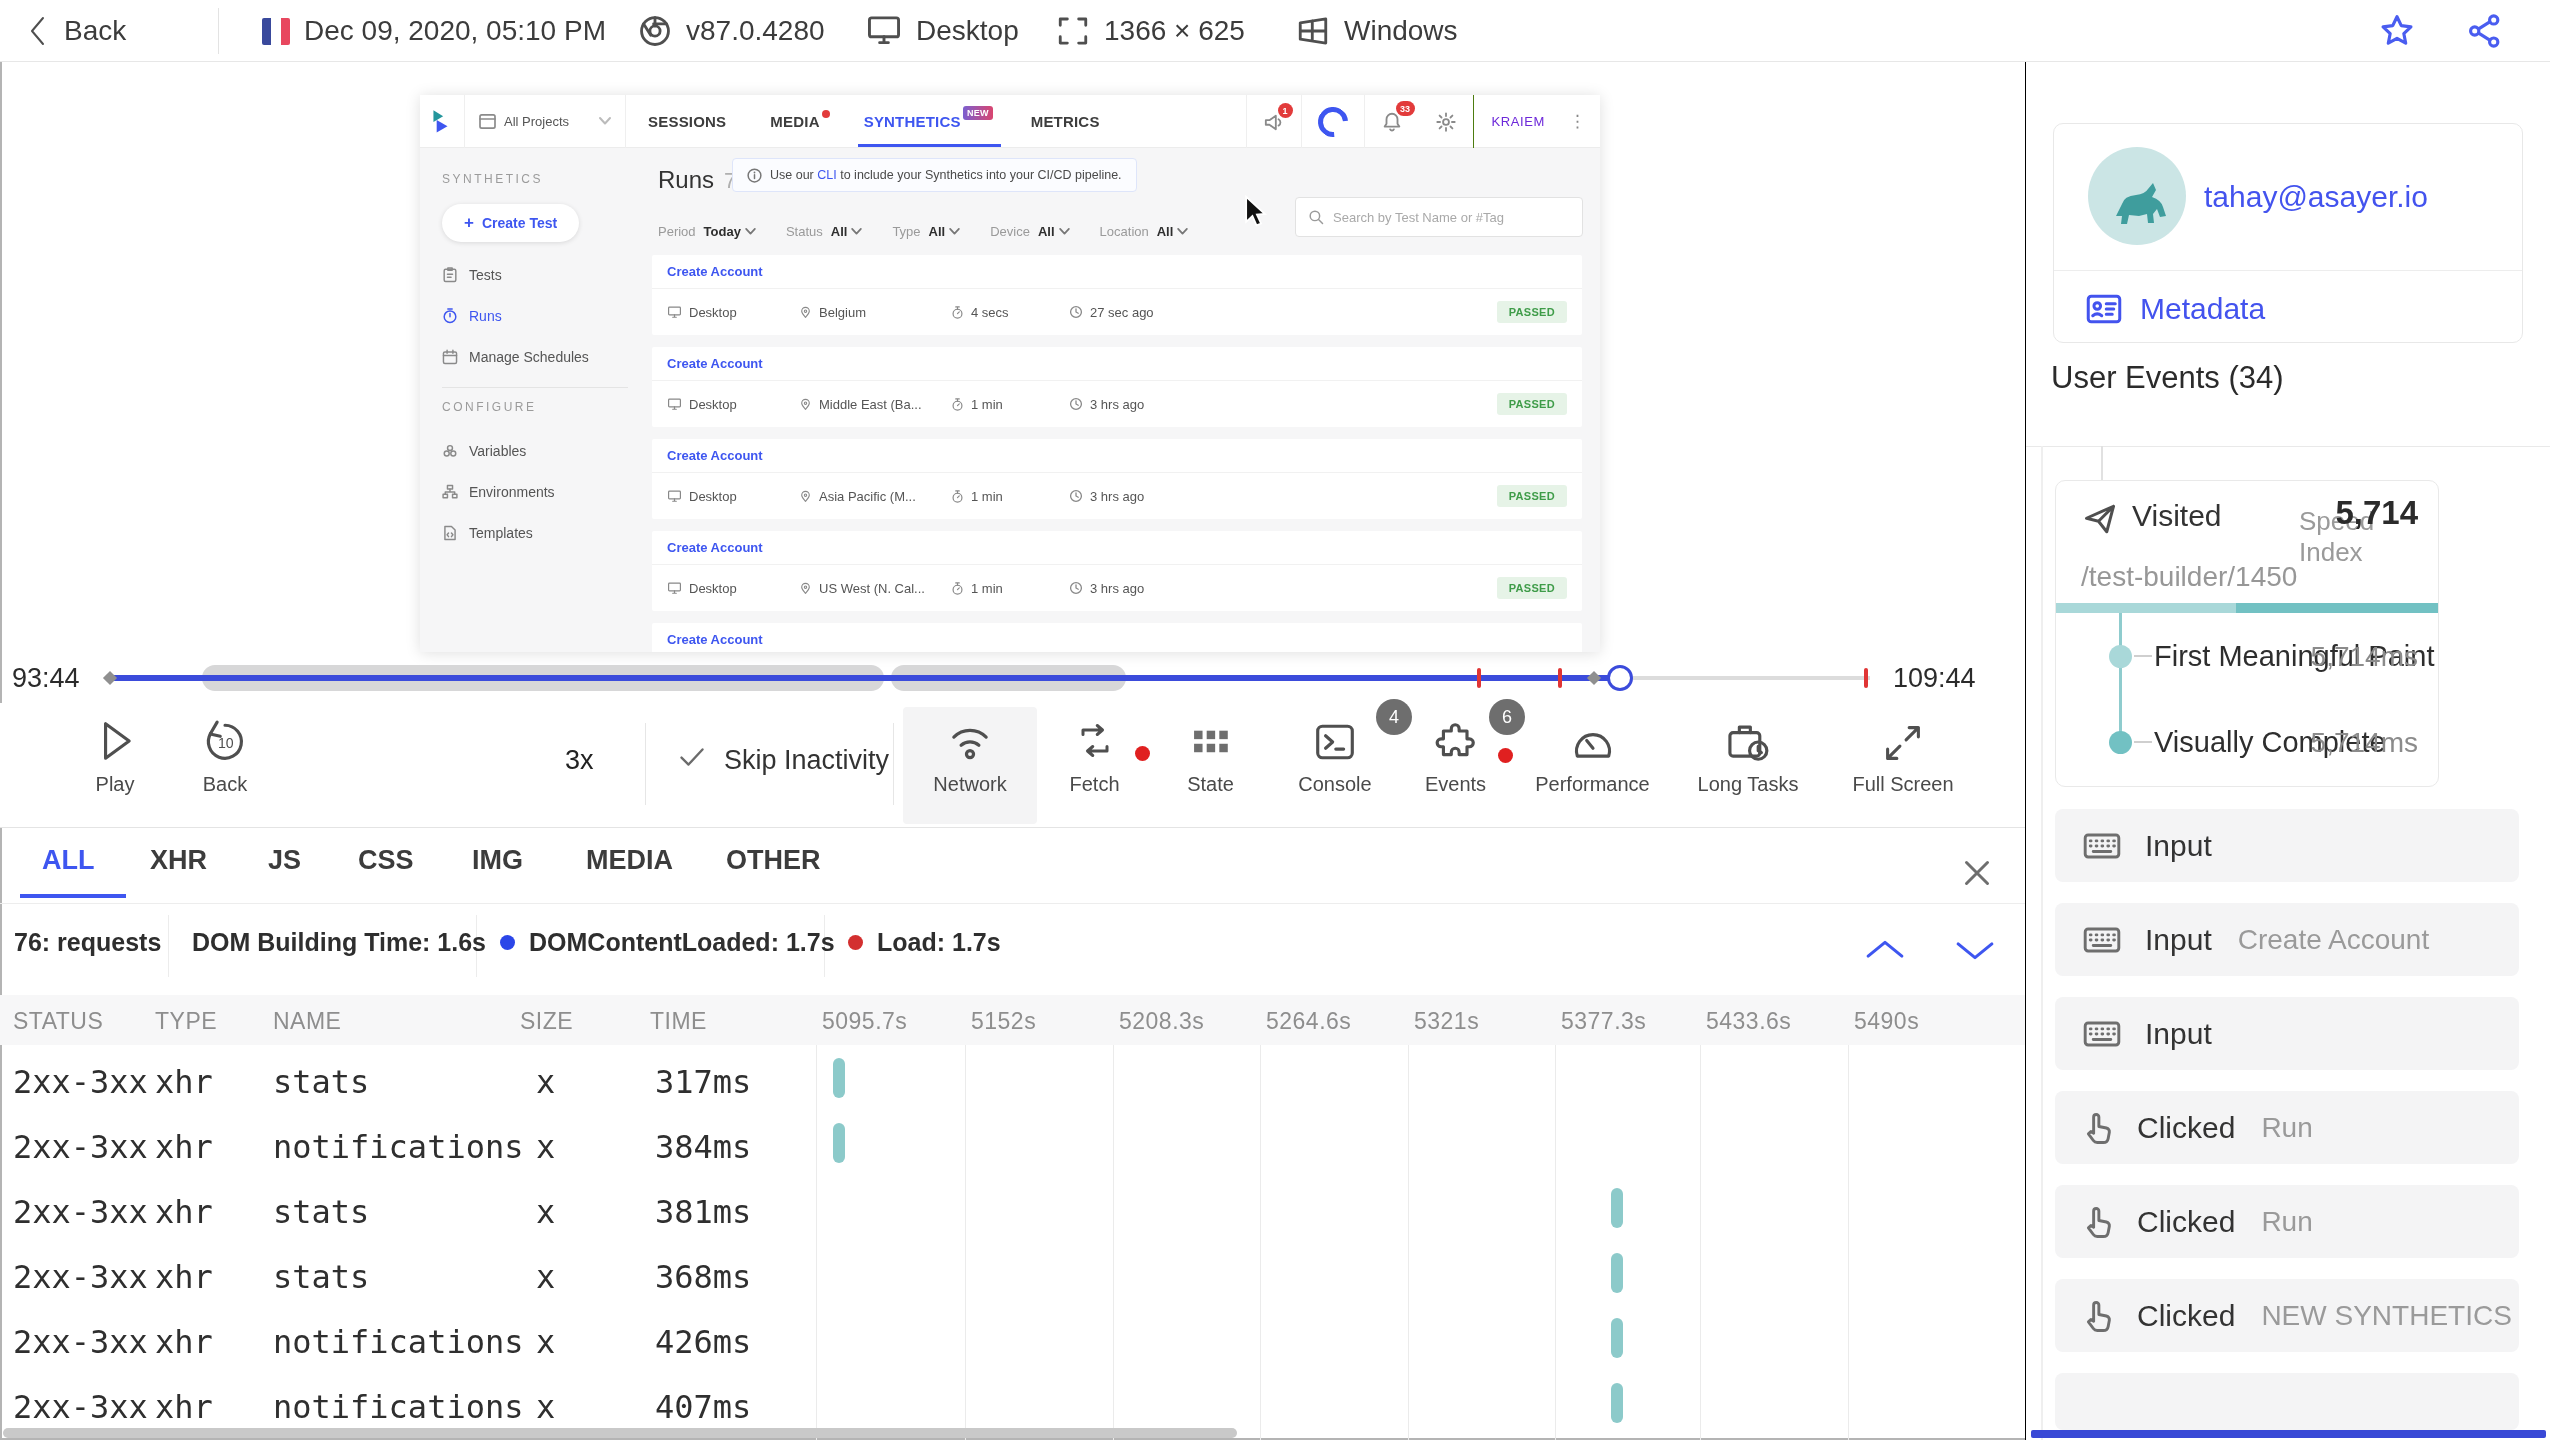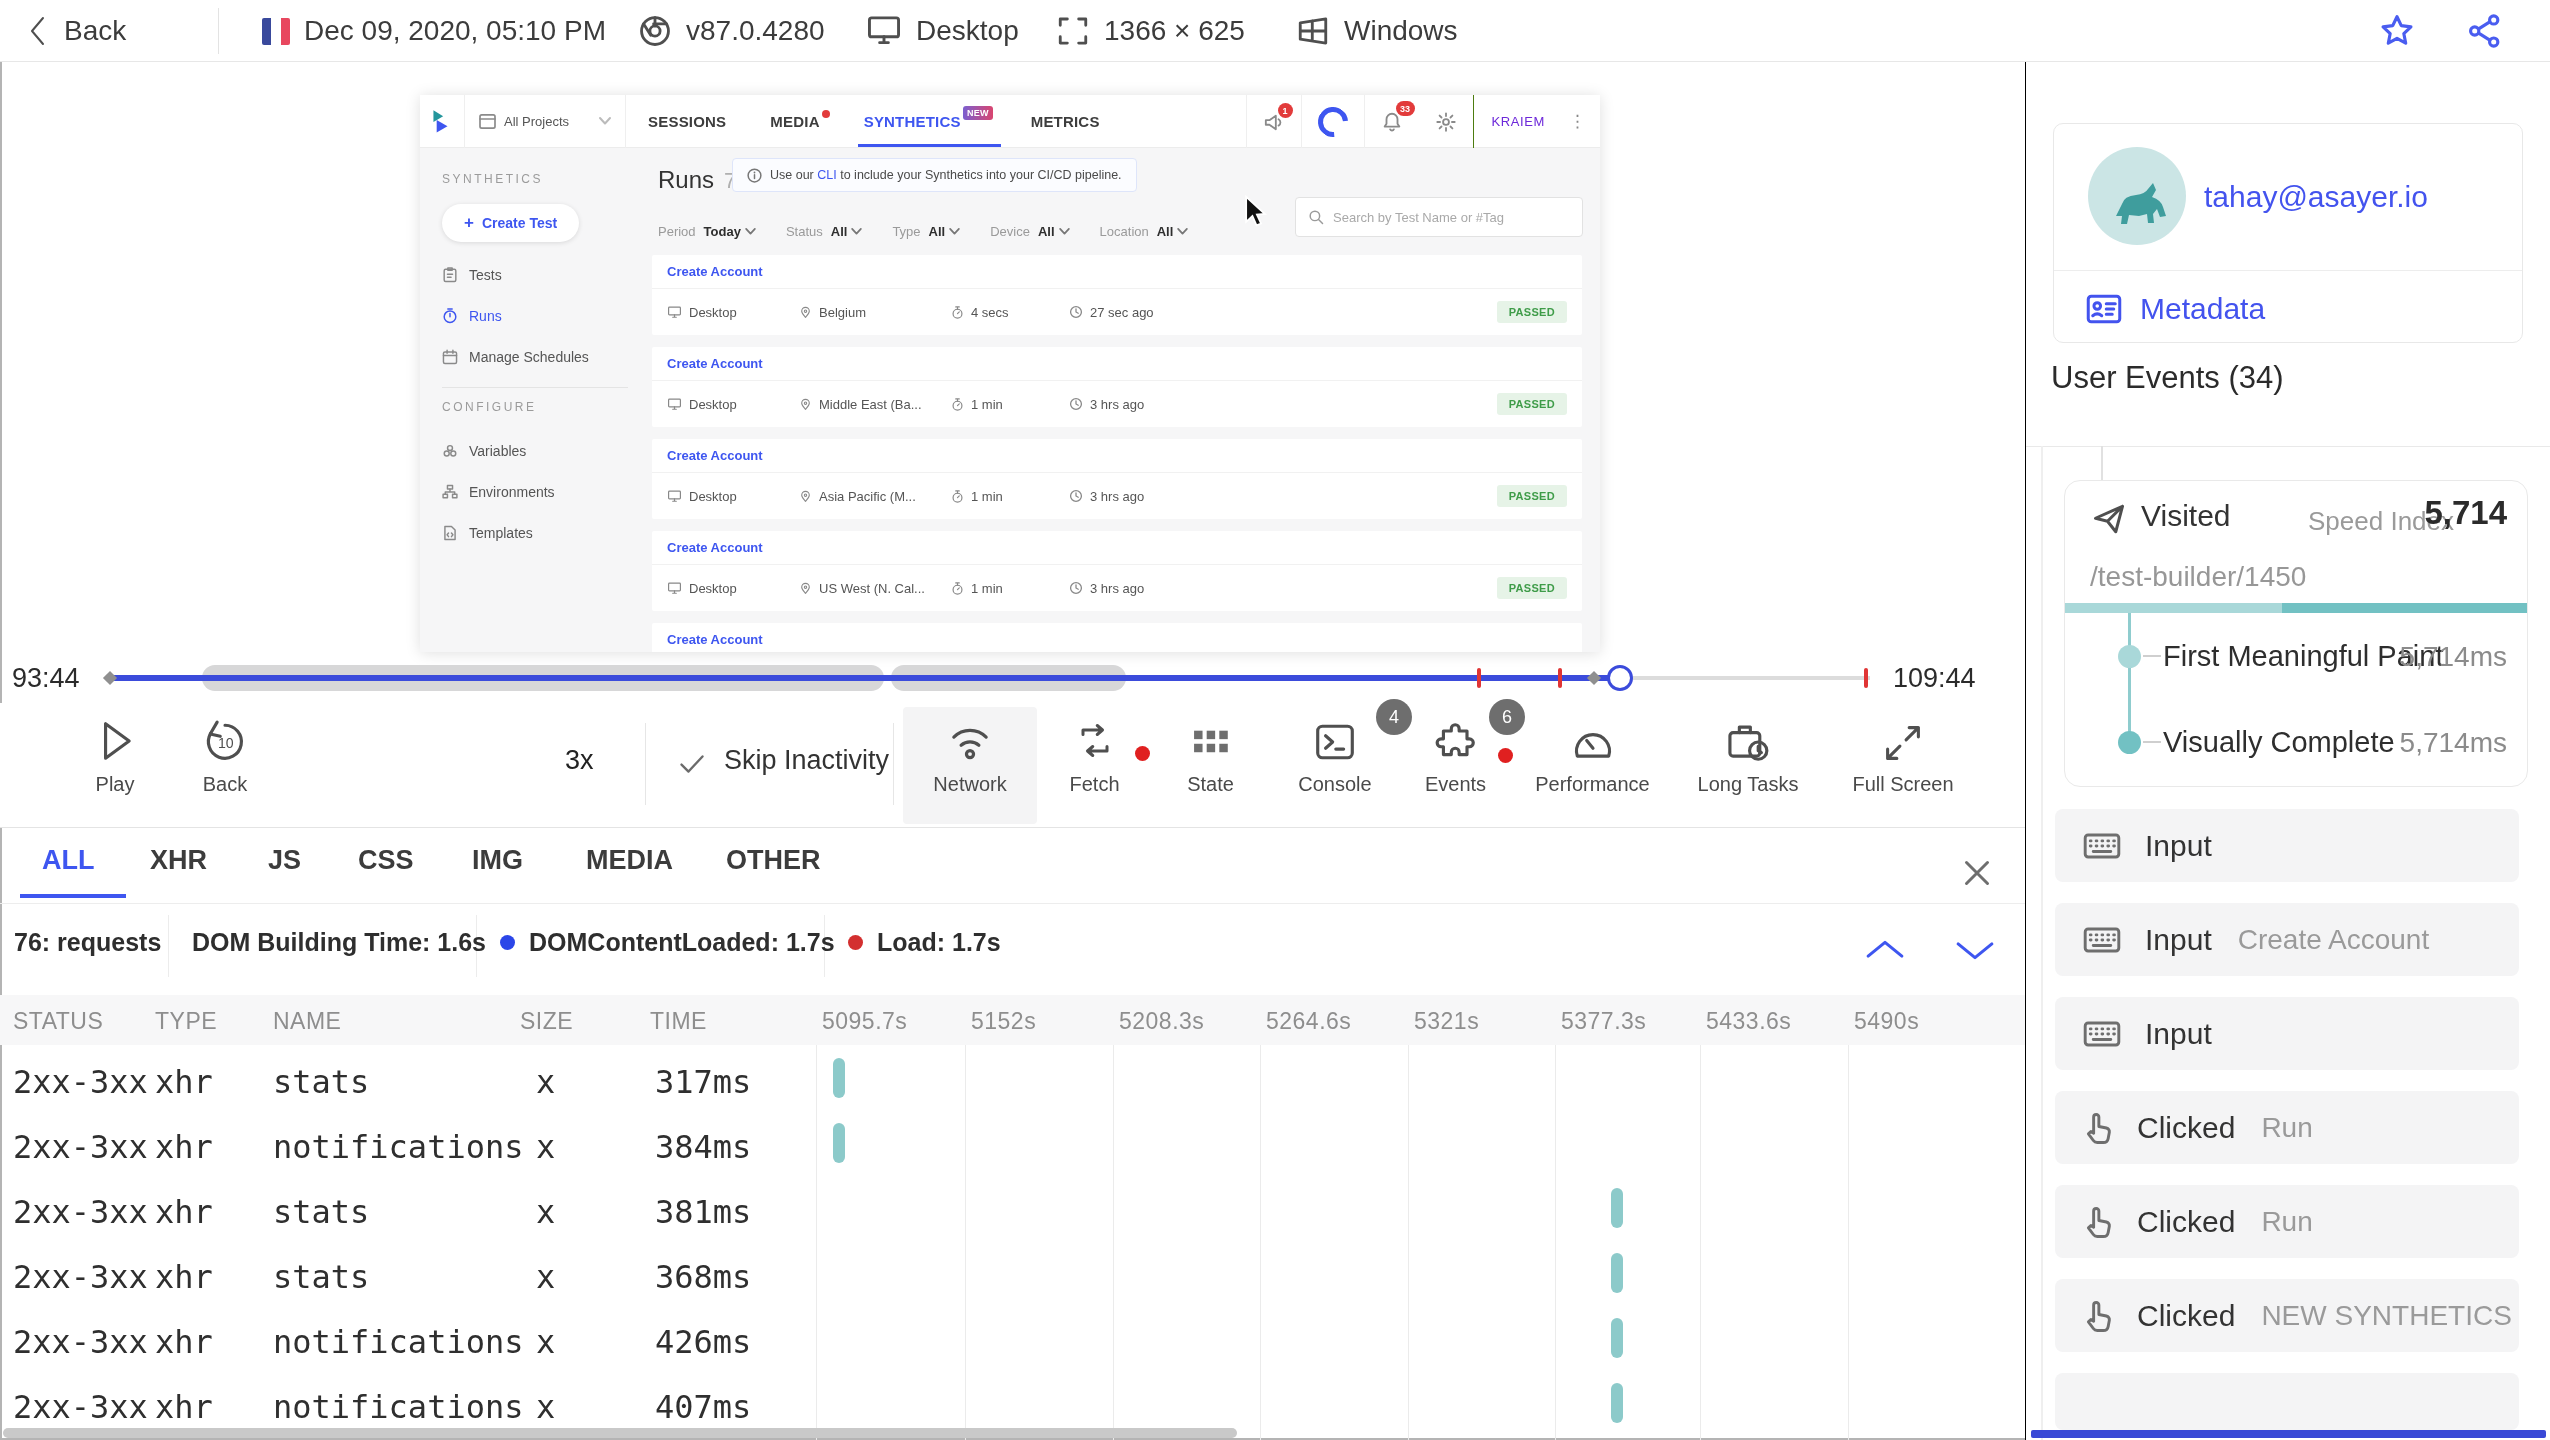--- a/index.html
+++ b/index.html
@@ -79,21 +79,21 @@
 .rsb{position:absolute;left:2025px;top:62px;width:525px;height:1378px;background:#fff;border-left:1px solid #000000}
 .ucard{position:absolute;left:27px;top:61px;width:470px;height:220px;border:1px solid #e8e8e8;border-radius:10px;background:#fff}
 .avatar{position:absolute;left:34px;top:23px;width:98px;height:98px;border-radius:50%;background:#cbe5e5;display:flex;align-items:center;justify-content:center}
 .uemail{position:absolute;left:150px;top:56px;font-size:30px;color:#4353ee}
 .ucdiv{position:absolute;left:0;top:146px;width:100%;height:1px;background:#ededed}
 .meta{position:absolute;left:32px;top:168px;display:flex;align-items:center;gap:18px;color:#4353ee;font-size:30px}
 .ueh{position:absolute;left:25px;top:298px;font-size:31px;color:#2b2b2b}
 .uediv{position:absolute;left:0;top:384px;width:525px;height:1px;background:#e9e9e9}
 .rail{position:absolute;left:15px;top:384px;width:2px;height:994px;background:#efefef}
 .conn{position:absolute;left:75px;top:384px;width:2px;height:34px;background:#e1e1e1}
-.vcard{position:absolute;left:38px;top:418px;width:464px;height:307px;background:#fff;border:1px solid #e9e9e9;border-radius:16px;overflow:hidden}
+.vcard{position:absolute;left:29px;top:418px;width:384px;height:307px;background:#fff;border:1px solid #e9e9e9;border-radius:10px;overflow:hidden}
 .vlab{position:absolute;left:76px;top:18px;font-size:30px;color:#333}
 .silab{position:absolute;left:243px;top:25px;font-size:26px;color:#9a9a9a}
 .sival{position:absolute;right:20px;top:13px;font-size:33px;color:#2b2b2b;font-weight:600}
 .vurl{position:absolute;left:25px;top:80px;font-size:28px;color:#979797}
 .sbar{position:absolute;left:0;top:122px;width:100%;height:10px;display:flex}
 .vrail{position:absolute;left:63px;top:132px;width:3px;height:130px;background:#8fccce}
 .vdot{position:absolute;left:53px;width:23px;height:23px;border-radius:50%}
 .vmlab{position:absolute;left:98px;font-size:29px;color:#2e2e2e}
 .vmval{position:absolute;right:20px;font-size:28px;color:#8b8b8b}
 .ecard{position:absolute;left:29px;width:464px;height:73px;background:#f4f4f5;border-radius:8px;display:flex;align-items:center;padding-left:28px}
@@ -524,21 +524,21 @@
           <svg width="44" height="44" viewBox="0 0 28 28">
             <path class="ic" stroke-width="1.8" d="M14 4 a10.5 10.5 0 1 1 -9 5"></path>
             <path class="ic" stroke-width="1.8" d="M9 2 L4.6 9.6 M4.6 9.6 L11 11"></path>
             <text x="14.5" y="18.5" font-size="9" fill="#4f4f4f" stroke="none" text-anchor="middle" font-family="Liberation Sans, sans-serif">10</text>
           </svg>
         </div>
       <div class="lbl">Back</div>
     </div>
     <div style="position:absolute;left:565px;top:42px;font-size:27px;color:#222">3x</div>
     <div class="cdiv" style="left:645px"></div>
-    <div style="position:absolute;left:678px;top:42px;display:flex;align-items:flex-end;gap:18px;font-size:27px;color:#333">
+    <div style="position:absolute;left:678px;top:42px;display:flex;align-items:flex-start;gap:18px;font-size:27px;color:#333">
       <svg width="28" height="24" viewBox="0 0 24 20">
           <path class="ic" stroke-width="2.4" style="stroke:#6b6b6b" d="M3 10.5 L9 16.5 L21 3.5"></path>
         </svg>
       <span>Skip Inactivity</span>
     </div>
     <div class="cdiv" style="left:893px"></div>
     <div class="ctrl" style="left:915px;width:110px">
       <div class="icw">
           <svg width="46" height="42" viewBox="0 0 28 26">
             <path class="ic" stroke-width="1.8" d="M4 10 a14 14 0 0 1 20 0"></path>

